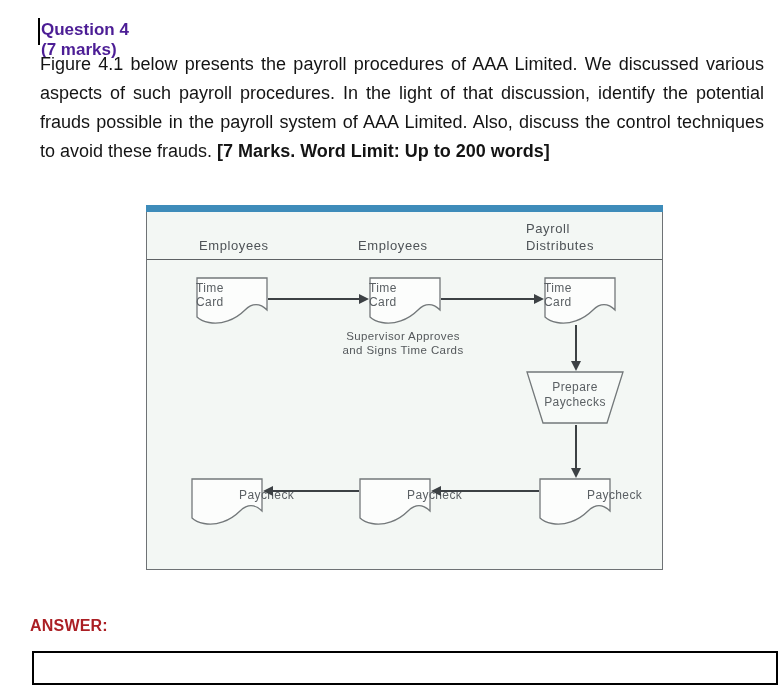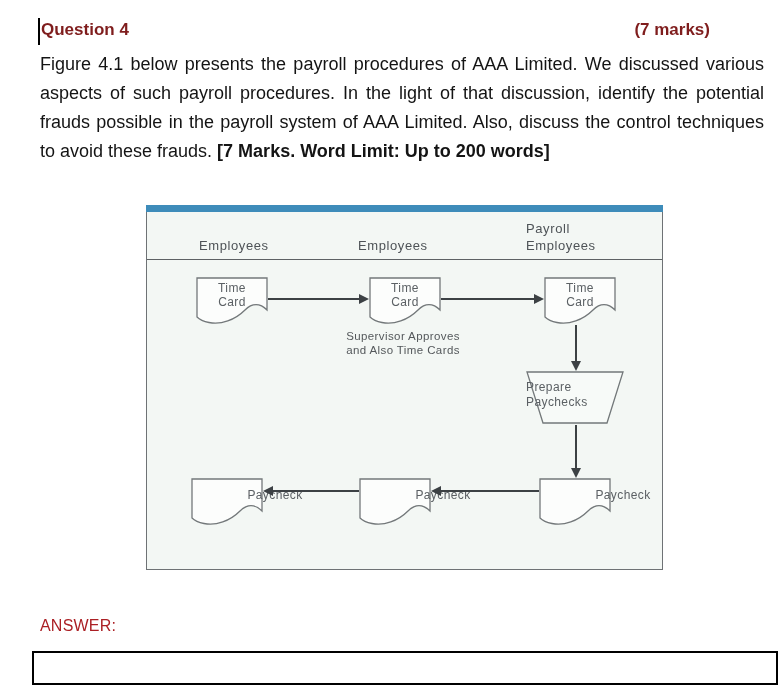--- a/index.html
+++ b/index.html
@@ -5,49 +5,49 @@
   html,body{margin:0;padding:0;}
   body{background:#e9e9e9;}
   .page{
     position:relative; width:779px; height:690px; background:#ffffff;
     font-family:"Liberation Sans", sans-serif; overflow:hidden;
     margin:0 auto;
   }
   
   .caret{position:absolute; left:38px; top:18px; width:1.5px; height:27px; background:#000;}
   .qrow{position:absolute; left:41px; top:20px; width:669px; display:flex; justify-content:space-between;
-        font-weight:bold; font-size:17px; color:#7f1d1d;}
+        font-weight:bold; font-size:17px; color:#4c1d95;flex-direction:column;}
   
   .qbody{position:absolute; left:40px; top:50px; width:724px; font-size:18px; line-height:29px;
          color:#141414; text-align:justify;}
   .qbody .b{font-weight:bold;}
   
   .figure{position:absolute; left:146px; top:205px; width:517px; height:365px;
           background:var(--figure-bg,#f3f7f4); border:1px solid #6e7275; box-sizing:border-box;}
   .topbar{position:absolute; left:-1px; top:-1px; width:517px; height:7px; background:var(--accent-blue,#3e8cba);}
   .coldiv{position:absolute; left:0; top:53px; width:100%; height:1.3px; background:#5d6164;}
   .colhdr{position:absolute; font-size:13px; color:#4e5357; letter-spacing:0.6px; white-space:pre-line; line-height:17px;}
   .ch0{left:52px; top:31px;}
   .ch1{left:211px; top:31px;}
   .ch2{left:379px; top:14px;}
   
   .doc{position:absolute; width:72px; height:48px;}
   .doc svg{position:absolute; left:0; top:0; overflow:visible;}
-  .doc .lbl{position:absolute; left:0; top:4px; width:100%; text-align:center; font-size:12px;
+  .doc .lbl{position:absolute; left:0; top:4px; width:100%; font-size:12px;
             line-height:14px; color:#5b6064; letter-spacing:0.4px; white-space:pre-line;}
   .doc .lbl.one{top:10px;padding-left:48px;}
   .d-tc-emp{left:49px; top:71px;}
   .d-tc-sup{left:222px; top:71px;}
   .d-tc-pay{left:397px; top:71px;}
   .d-pc-emp{left:44px; top:272px;}
   .d-pc-sup{left:212px; top:272px;}
   .d-pc-pay{left:392px; top:272px;}
   
   .proc{position:absolute; left:379px; top:165px; width:98px; height:54px;}
-  .proc .lbl{position:absolute; left:0; top:9px; width:100%; font-size:12px;
+  .proc .lbl{position:absolute; left:0; top:9px; width:100%; text-align:center; font-size:12px;
              line-height:15px; color:#5b6064; letter-spacing:0.4px; white-space:pre-line;}
   
   .ann{position:absolute; font-size:11.5px; line-height:13.5px; color:#54585b; letter-spacing:0.4px;
        white-space:pre-line; width:170px; text-align:center;}
   .ann1{left:171px; top:124px;}
   .ann2{left:167px; top:321px;}
   
   .arrow{position:absolute; background:#3c4144;}
   .arrow.h{height:2px;}
   .arrow.v{width:2px;}
@@ -57,21 +57,21 @@
      border-right:10px solid #3c4144; border-top:5px solid transparent; border-bottom:5px solid transparent;}
   .head-d::after{content:""; position:absolute; top:100%; left:50%; transform:translateX(-50%);
      border-top:10px solid #3c4144; border-left:5px solid transparent; border-right:5px solid transparent;}
   .a1{left:121px; top:92px; width:91px;}
   .a2{left:294px; top:92px; width:93px;}
   .a3{left:428px; top:119px; height:36px;}
   .a4{left:428px; top:219px; height:43px;}
   .a5{left:294px; top:284px; width:98px;}
   .a6{left:126px; top:284px; width:86px;}
   
-  .answer-label{position:absolute; left:40px; top:617px; font-size:16px; font-weight:normal;
+  .answer-label{position:absolute; left:30px; top:617px; font-size:16px; font-weight:bold;
                 color:var(--answer-red,#ab1f24); letter-spacing:0.2px;}
   .answer-box{position:absolute; left:32px; top:651px; width:734px; height:26px; background:#fff;
               border:2px solid #000; font-size:14px; padding:2px 4px; color:#111;}
 </style>
 </head>
 <body>
 
 <div class="page">
 
   <div class="caret"></div>
@@ -81,21 +81,21 @@
   </div>
 
   <div class="qbody"><span>Figure 4.1 below presents the payroll procedures of AAA Limited. We discussed various aspects of such payroll procedures. In the light of that discussion, identify the potential frauds possible in the payroll system of AAA Limited. Also, discuss the control techniques to avoid these frauds. </span><span class="b">[7 Marks. Word Limit: Up to 200 words]</span></div>
 
   <div class="figure">
     <div class="topbar"></div>
 
     <div class="colhdr ch0">Employees</div>
     <div class="colhdr ch1">Employees</div>
     <div class="colhdr ch2">Payroll
-Employees</div>
+Distributes</div>
     <div class="coldiv"></div>
 
     <div class="doc d-tc-emp">
       <svg width="72" height="48" viewBox="0 0 72 48">
         <path d="M1,1 H71 V33 C64,26 56,26 49,33 C39,43 25,48 13,45.5 C8,44.5 4,43 1,40 Z" fill="#fcfdfc" stroke="#73787a" stroke-width="1.3"></path>
       </svg>
       <span class="lbl">Time
 Card</span>
     </div>
     <div class="doc d-tc-sup">
@@ -134,21 +134,21 @@
       <span class="lbl one">Paycheck</span>
     </div>
     <div class="doc d-pc-pay">
       <svg width="72" height="48" viewBox="0 0 72 48">
         <path d="M1,1 H71 V33 C64,26 56,26 49,33 C39,43 25,48 13,45.5 C8,44.5 4,43 1,40 Z" fill="#fcfdfc" stroke="#73787a" stroke-width="1.3"></path>
       </svg>
       <span class="lbl one">Paycheck</span>
     </div>
 
     <div class="ann ann1">Supervisor Approves
-and Also Time Cards</div>
+and Signs Time Cards</div>
 
     <div class="arrow h head-r a1"></div>
     <div class="arrow h head-r a2"></div>
     <div class="arrow v head-d a3"></div>
     <div class="arrow v head-d a4"></div>
     <div class="arrow h head-l a5"></div>
     <div class="arrow h head-l a6"></div>
   </div>
 
   <div class="answer-label">ANSWER:</div>

